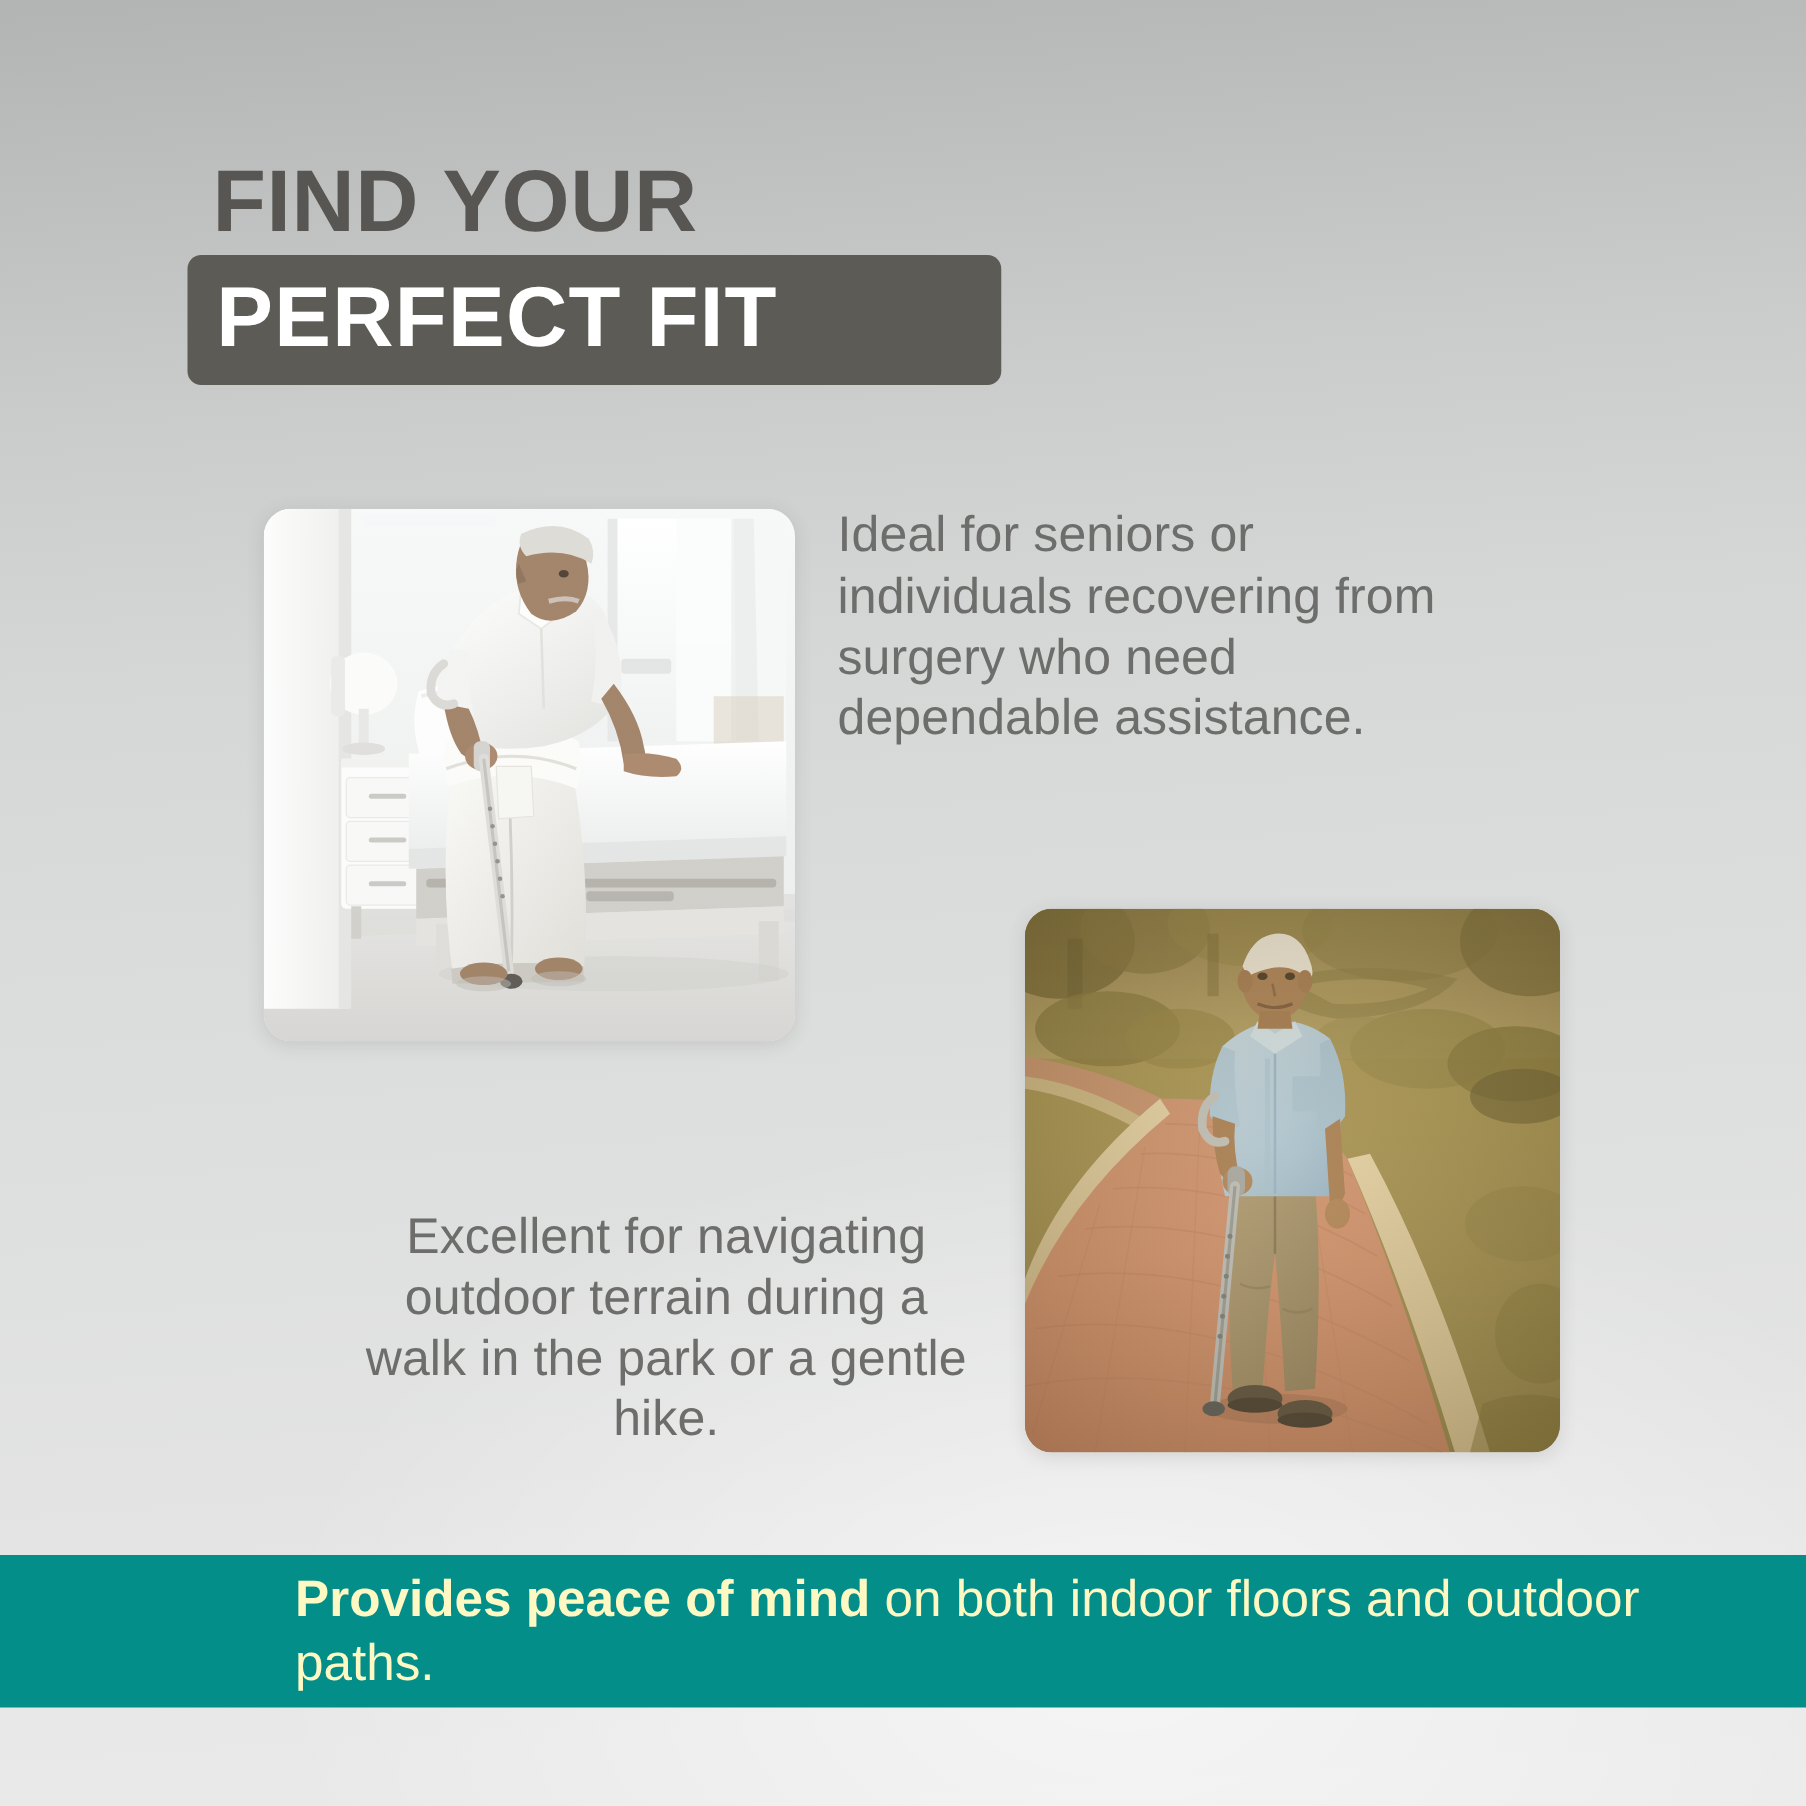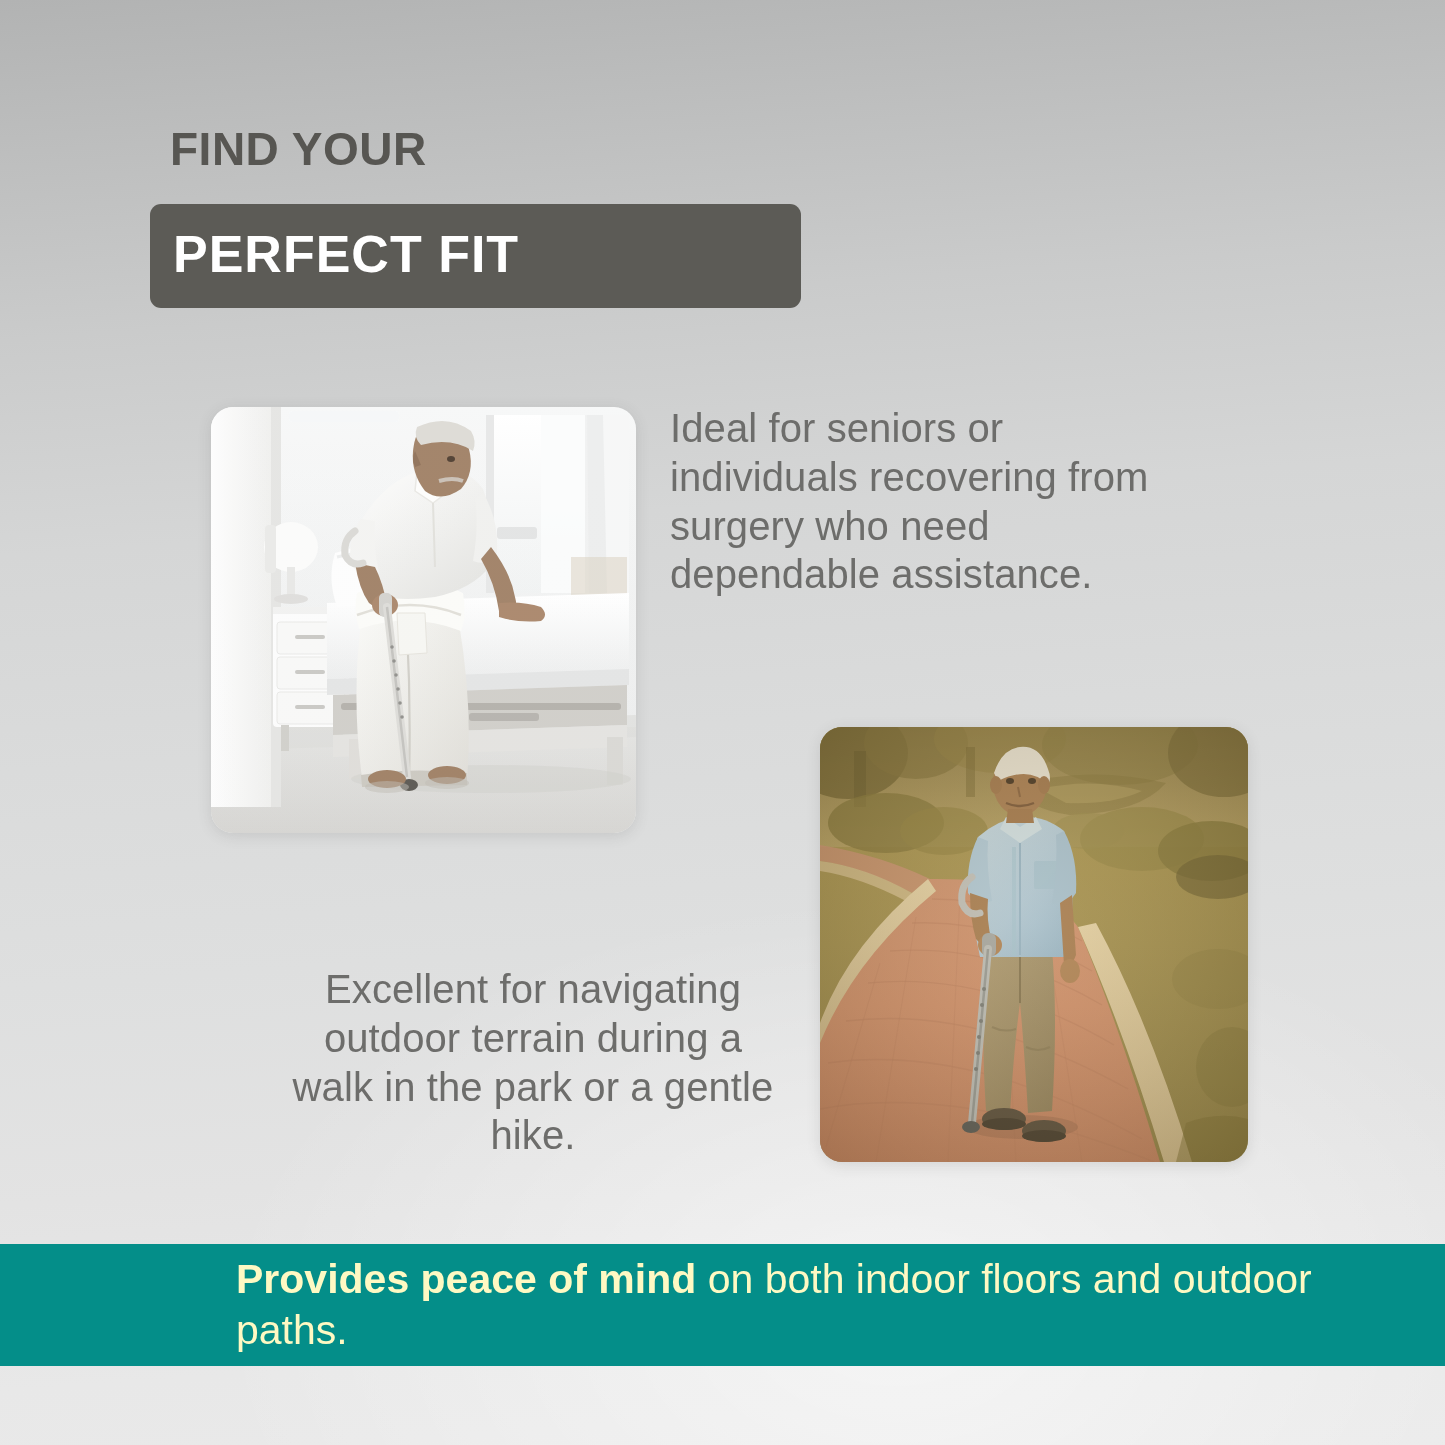--- a/index.html
+++ b/index.html
@@ -24,39 +24,39 @@
         #dedfdf 64%,
         #e3e3e3 78%,
         #e8e8e8 90%,
         #eaeaea 100%);
   }
 
   
   .headline-top {
     position:absolute;
     left:170px; top:126px;
-    font-size:46px;
+    font-size:70px;
     font-weight:bold;
     letter-spacing:0.5px;
     color:#575652;
     line-height:1;
     white-space:nowrap;
   }
 
   .headline-badge {
     position:absolute;
     left:150px; top:204px;
     width:651px; height:104px;
     background:#5c5b56;
     border-radius:11px;
     display:flex;
     align-items:center;
   }
   .headline-badge-text {
-    font-size:52px;
+    font-size:68px;
     font-weight:bold;
     color:#ffffff;
     letter-spacing:1px;
     line-height:1;
     padding-left:23px;
     white-space:nowrap;
     transform:translateY(-2px);
   }
 
   

